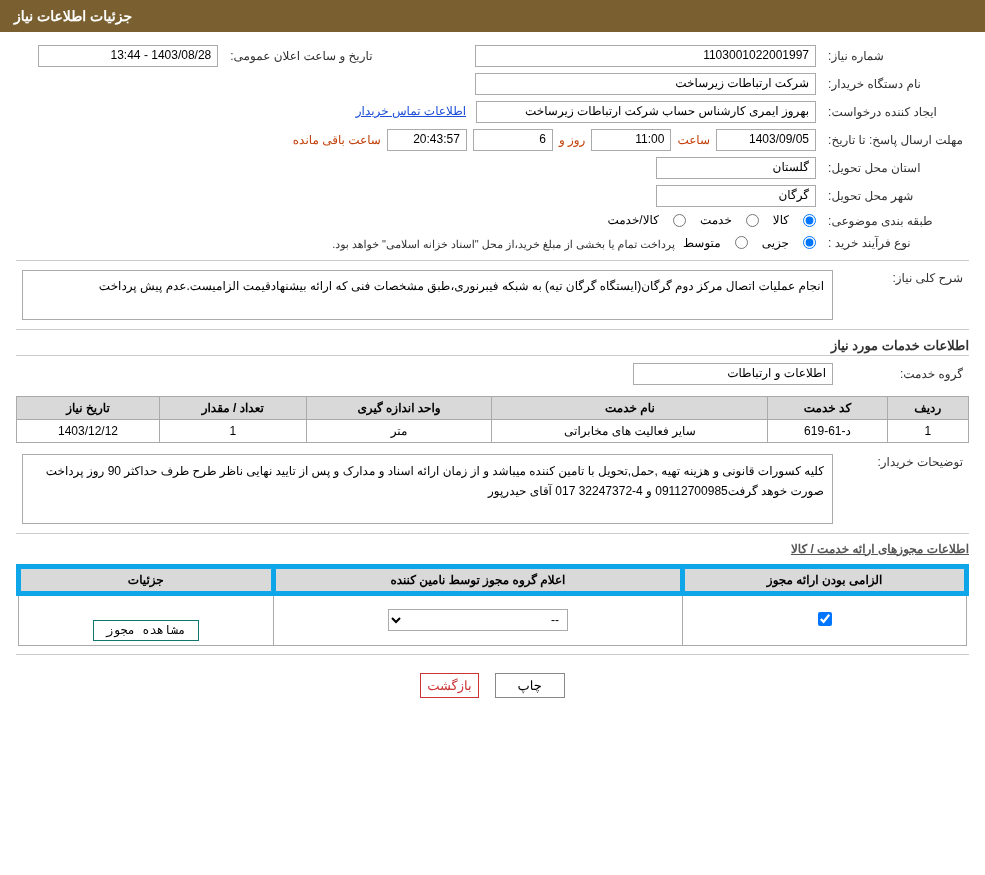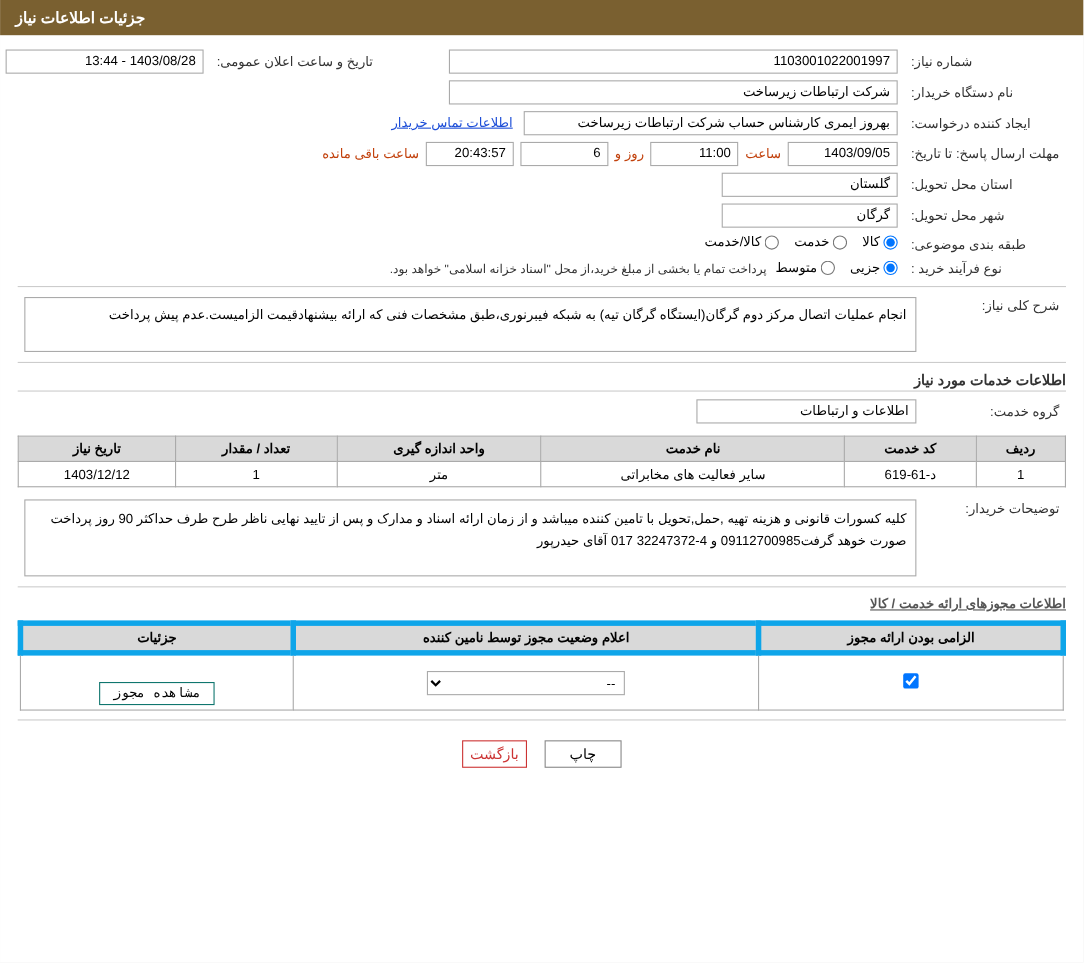--- a/index.html
+++ b/index.html
@@ -54,24 +54,24 @@
       text-align: right;
     }
     .input-box {
       border: 1px solid #aaa;
       background: #fff;
       padding: 2px 6px;
       height: 22px;
       display: inline-block;
       min-width: 80px;
     }
-    .input-wide { width: 408px; margin-left: 43px; }
+    .input-wide { width: 341px; margin-left: 43px; }
     .link-blue { color: #1d4ed8; text-decoration: underline; cursor: pointer; }
     .radio-group { display: inline-flex; gap: 14px; align-items: center; }
-    .radio-item { display: inline-flex; align-items: flex-end; gap: 3px; }
+    .radio-item { display: inline-flex; align-items: center; gap: 14px; }
     .datetime-row { display: flex; align-items: center; gap: 6px; }
     .note-box {
       border: 1px solid #aaa;
       background: #fff;
       padding: 6px 8px;
       min-height: 50px;
       width: 100%;
       text-align: right;
       direction: rtl;
       font-size: 12px;
@@ -372,21 +372,21 @@
       </table>
 
     <hr class="section-divider">
 
     <div class="sub-section-title">اطلاعات مجوزهای ارائه خدمت / کالا</div>
 
     <table class="permissions-table">
       <thead>
         <tr>
           <th>الزامی بودن ارائه مجوز</th>
-          <th>اعلام وضعیت مجوز توسط نامین کننده</th>
+          <th>اعلام گروه مجوز توسط نامین کننده</th>
           <th>جزئیات</th>
         </tr>
       </thead>
       <tbody id="permits-tbody">
       <tr>
       <td class="checkbox-cell">
         <input type="checkbox" checked="" style="">
       </td>
       <td>
         <select class="select-box">

